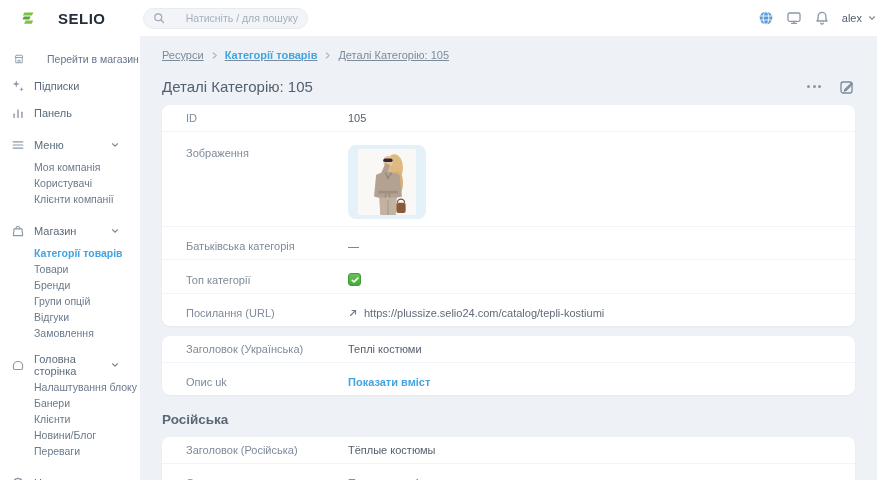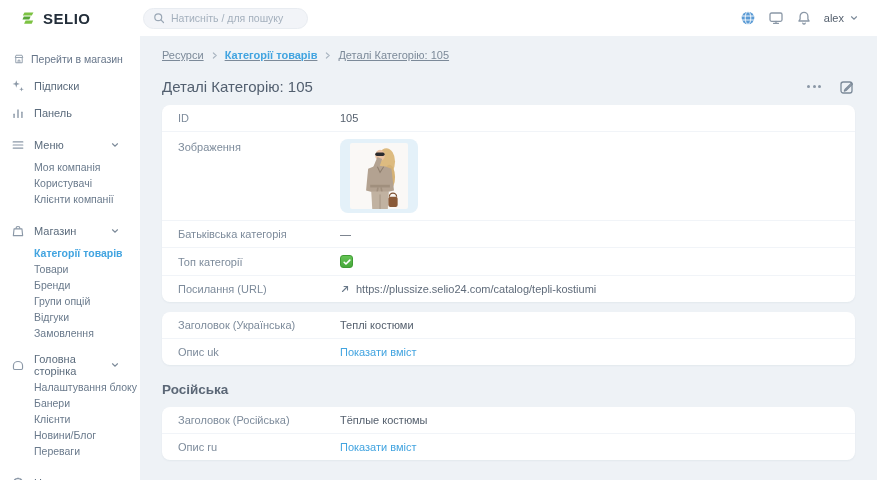--- a/index.html
+++ b/index.html
@@ -2,38 +2,38 @@
 <html><head>
 <meta charset="utf-8">
 <style>
   * { margin:0; padding:0; box-sizing:border-box; }
   html,body { width:877px; height:480px; overflow:hidden; background:#eef2f6;
     font-family:"Liberation Sans", sans-serif; color:#55606e; }
   .app { display:flex; flex-direction:column; width:877px; height:480px; }
 
   
   .topbar { height:36px; background:#ffffff; display:flex; align-items:center; flex:0 0 36px; }
-  .brand { width:140px; display:flex; align-items:center; gap:7px; padding-left:20px; }
+  .brand { width:140px; display:flex; align-items:center; gap:22px; padding-left:20px; }
   .brand-name { font-size:15px; font-weight:700; color:#232e3a; letter-spacing:.5px; }
   .search { margin-left:3px; width:165px; height:21px; background:#f2f4f8; border:1px solid #e8ecf1;
     border-radius:11px; display:flex; align-items:center; padding:0 9px; gap:6px; }
   .search input { border:none; outline:none; background:transparent; font-size:10.5px; color:#55606e;
-    width:100%; font-family:"Liberation Sans", sans-serif; }
+    width:100%; font-family:"Liberation Sans", sans-serif;text-align:right; }
   .search input::placeholder { color:#a4b0bd; }
-  .top-right { margin-left:auto; display:flex; align-items:center; gap:12px; padding-right:18px; }
+  .top-right { margin-left:auto; display:flex; align-items:center; gap:12px; }
   .icon16 { width:16px; height:16px; display:inline-flex; }
   .user { display:flex; align-items:center; gap:5px; font-size:11px; color:#55606e; cursor:pointer; }
 
   
   .shell { display:flex; flex:1; overflow:hidden; }
 
   
   .sidebar { width:140px; flex:0 0 140px; background:#ffffff; padding-top:10px; overflow:hidden;
     font-size:11px; color:#5b6b7c; }
-  .goto { display:flex; align-items:center; gap:6px; height:26px; padding-left:13px; font-size:10.5px;
+  .goto { display:flex; align-items:center; gap:22px; height:26px; padding-left:13px; font-size:10.5px;
     color:#67768a; cursor:pointer; }
   .nav-item { display:flex; align-items:center; gap:9px; height:27px; padding:0 20px 0 11px;
     cursor:pointer; }
   .nav-item .lbl { flex:1; }
   .nav-item.group { margin-top:5px; }
   .icon14 { width:14px; height:14px; display:inline-flex; flex:0 0 14px; }
   .chev { width:10px; height:10px; display:inline-flex; }
   .sub-list { padding:1px 0 5px; }
   .sub-item { height:16px; line-height:16px; padding-left:34px; font-size:10.5px; color:#6a7a8c;
     cursor:pointer; white-space:nowrap; }
@@ -44,37 +44,37 @@
   .crumbs { display:flex; align-items:center; gap:6px; font-size:11px; color:#7c8a99;text-decoration:underline; }
   .crumb-link { color:#42a4e0; font-weight:700; cursor:pointer; }
   .crumb-sep { display:inline-flex; width:9px; height:9px; }
   .title-row { display:flex; align-items:center; margin-top:17px; }
   .page-title { font-size:15px; color:#525f6f; font-weight:400; }
   .title-actions { margin-left:auto; display:flex; align-items:center; gap:16px; }
   .dots { display:flex; gap:2.5px; cursor:pointer; padding:4px 2px; }
   .dots i { width:3px; height:3px; border-radius:50%; background:#8a97a6; }
 
   .card { background:#ffffff; border-radius:8px; box-shadow:0 1px 2px rgba(25,50,80,.05); margin-top:10px; }
-  .row { display:flex; align-items:flex-start; padding:7px 16px; border-bottom:1px solid #f1f4f8; }
+  .row { display:flex; align-items:flex-start; padding:7px 24px; border-bottom:1px solid #f1f4f8;margin-top:6px; }
   .row:last-child { border-bottom:none; }
   .row .label { flex:0 0 162px; font-size:11px; color:#7d8b9b; padding-top:2px; }
   .row .value { font-size:11px; color:#55606e; padding-top:2px; }
   .row-mid { align-items:center; }
   .row-mid .label, .row-mid .value { padding-top:0; }
 
   .thumb-wrap { width:78px; height:74px; background:#e4f1f9; border-radius:8px; display:flex;
     align-items:center; justify-content:center; }
   .thumb { width:58px; height:66px; border-radius:2px; overflow:hidden; }
 
   .checkbox { width:13px; height:13px; border-radius:3px;
     background:linear-gradient(#65c455,#47a83b); border:1px solid #3f9c34;
     display:flex; align-items:center; justify-content:center; }
   .url-val { display:flex; align-items:center; gap:6px; }
   .url-val .txt { font-size:11px; color:#5f6b7a; }
-  .link { font-size:11px; color:#42a4e0; font-weight:400; cursor:pointer; }
+  .link { font-size:11px; color:#42a4e0; font-weight:700; cursor:pointer; }
 
   .section-title { margin-top:17px; font-size:13.5px; color:#5b6776; }
 </style>
 </head>
 <body>
 
 <div class="app">
 
   <div class="topbar">
     <div class="brand">

